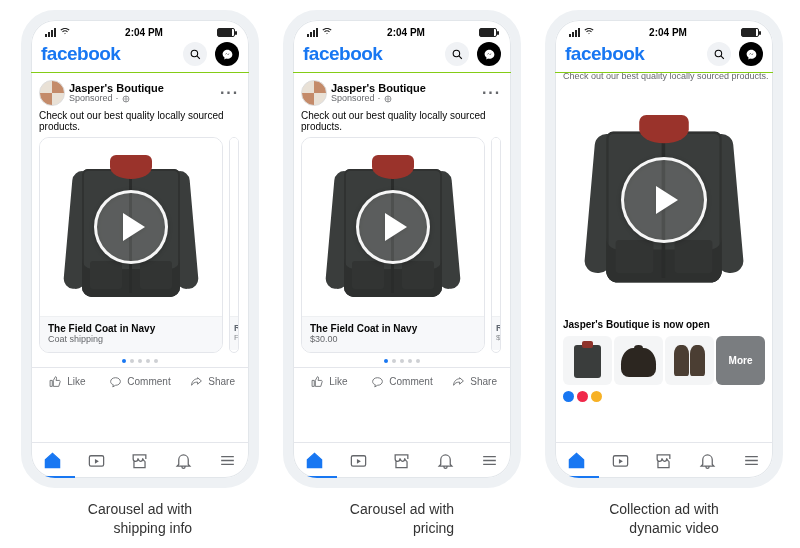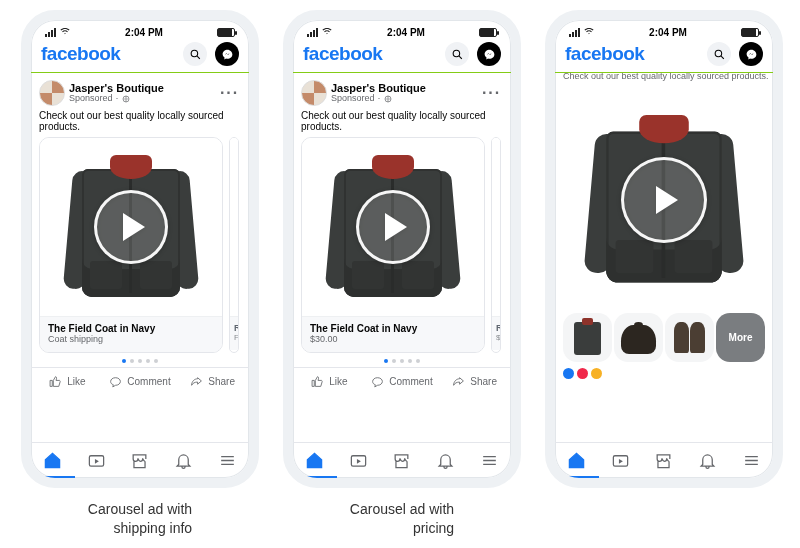--- a/index.html
+++ b/index.html
@@ -155,21 +155,21 @@
   .tabbar .tab{flex:1;display:flex;align-items:center;justify-content:center;padding:8px 0}
   .tabbar svg{width:19px;height:19px;fill:none;stroke:#65676b;stroke-width:1.6}
   .tabbar .tab.active svg{stroke:#1877f2;fill:#1877f2}
   .tabbar .tab.active{box-shadow: inset 0 -2px 0 #1877f2; }
 
   
   .collection-cap{font-size:9px;color:#65676b;padding:0 8px 0 8px;white-space:nowrap;overflow:hidden;position:relative;top:-2px}
   .hero { margin:4px 8px 0 8px; border-radius:4px; overflow:hidden; }
   .col-title{font-size:10px;font-weight:600;color:#050505;padding:6px 8px 6px 8px}
   .thumbs{display:flex;gap:2px;padding:0 8px 4px 8px}
-  .thumb{flex:1;aspect-ratio:1/1;background:#f4f5f6;border-radius:14px;display:flex;align-items:center;justify-content:center;position:relative;overflow:hidden}
+  .thumb{flex:1;aspect-ratio:1/1;background:#f4f5f6;border-radius:6px;display:flex;align-items:center;justify-content:center;position:relative;overflow:hidden}
   .thumb.more{background:#7a7d80;color:#fff;font-size:10px;font-weight:600}
   .mini-jacket{width:70%;height:78%;position:relative}
   .mini-jacket .b{position:absolute;inset:10% 12% 4% 12%;background:#3a3d3c;border-radius:3px}
   .mini-jacket .c{position:absolute;left:35%;top:0;width:30%;height:18%;background:#8e332b;border-radius:2px}
   .sweater{width:72%;height:60%;background:#2c2620;border-radius:35% 35% 8px 8px / 55% 55% 8px 8px;position:relative;top:4%}
   .sweater::before{content:"";position:absolute;left:38%;top:-10%;width:24%;height:22%;background:#2c2620;border-radius:50% 50% 0 0}
   .boots{display:flex;gap:4%;width:74%;height:62%;align-items:flex-end;justify-content:center}
   .boot{width:40%;height:100%;background:#4b3e33;border-radius:40% 40% 12% 12% / 30% 30% 12% 12%}
   .react-row{display:flex;align-items:center;gap:3px;padding:2px 8px 0 8px}
   .react-row .r{width:11px;height:11px;border-radius:50%}
@@ -528,20 +528,21 @@
                 <div class="zip"></div>
                 <div class="pocketL"></div>
                 <div class="pocketR"></div>
                 <div class="collar"></div>
               </div>
             <div class="play" style="width:86px;height:86px">
                 <div></div>
               </div>
           </div>
         </div>
+        <div class="col-title">Jasper's Boutique is now open</div>
         <div class="thumbs">
           <div class="thumb">
               <div class="mini-jacket">
                 <div class="b"></div>
                 <div class="c"></div>
               </div>
             </div>
           <div class="thumb">
               <div class="sweater"></div>
             </div>
@@ -585,15 +586,17 @@
           </div>
         <div class="tab">
             <svg viewBox="0 0 24 24">
               <line x1="4" y1="7" x2="20" y2="7"></line>
               <line x1="4" y1="12" x2="20" y2="12"></line>
               <line x1="4" y1="17" x2="20" y2="17"></line>
             </svg>
           </div>
       </div>
     </div>
+    <div class="caption2" style="white-space:pre-line">Collection ad with
+dynamic video</div>
   </div>
 
 </div>
 
 </body></html>

